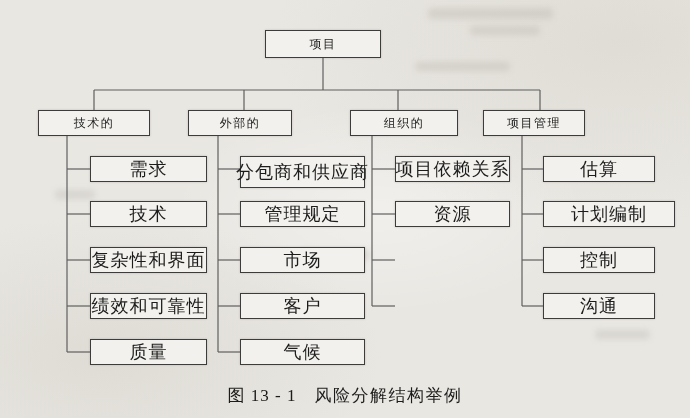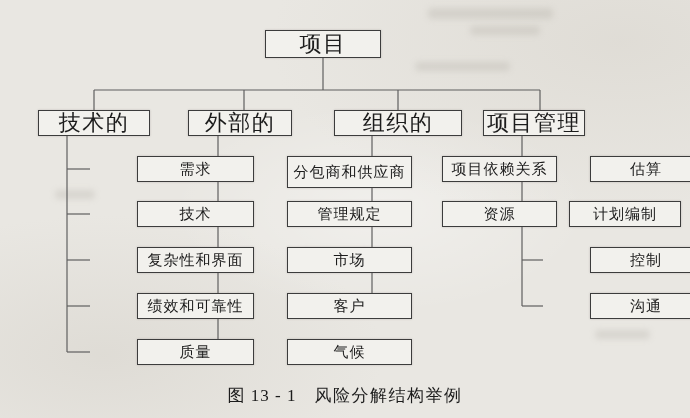--- a/index.html
+++ b/index.html
@@ -15,25 +15,25 @@
     color:#1c1c1c;
     overflow:hidden;
   }
   .connectors{position:absolute;left:0;top:0;}
   .box{
     position:absolute;
     box-sizing:border-box;
     border:1.6px solid #3c3c3c;
     background:#f2f1ed;
     display:flex;align-items:center;justify-content:center;
-    font-size:22px;letter-spacing:1.5px;
+    font-size:12px;letter-spacing:1.5px;
     white-space:nowrap;
     box-shadow:0 0 2px rgba(120,116,108,.35);
   }
-  .box.small{font-size:15px;letter-spacing:1px;margin-left:47px;}
+  .box.small{font-size:18px;letter-spacing:1px;}
   .caption{
     position:absolute;left:0;top:384px;width:690px;
     text-align:center;font-size:17px;letter-spacing:1.5px;font-family:Liberation Serif, serif;
   }
   .caption .num{margin-right:18px;letter-spacing:1px;}
   .ghost{
     position:absolute;background:#aaa69d;opacity:.28;border-radius:4px;
     filter:blur(3px);pointer-events:none;
   }
 </style>
@@ -82,40 +82,40 @@
     <path d="M522,169 H543"></path>
       <path d="M522,214 H543"></path>
       <path d="M522,260 H543"></path>
       <path d="M522,306 H543"></path>
   </svg>
 
   <div class="box" style="left:265px;top:30px;width:116px;height:28px">项目</div>
 
   <div class="box" style="left:38px;top:110px;width:112px;height:26px">技术的</div>
   <div class="box" style="left:188px;top:110px;width:104px;height:26px">外部的</div>
-  <div class="box" style="left:334px;top:110px;width:128px;height:26px">组织的</div>
+  <div class="box" style="left:350px;top:110px;width:108px;height:26px">组织的</div>
   <div class="box" style="left:483px;top:110px;width:102px;height:26px">项目管理</div>
 
   <div class="box small" style="left:90px;top:156px;width:117px;height:26px">需求</div>
   <div class="box small" style="left:90px;top:201px;width:117px;height:26px">技术</div>
   <div class="box small" style="left:90px;top:247px;width:117px;height:26px">复杂性和界面</div>
   <div class="box small" style="left:90px;top:293px;width:117px;height:26px">绩效和可靠性</div>
   <div class="box small" style="left:90px;top:339px;width:117px;height:26px">质量</div>
 
   <div class="box small" style="left:240px;top:156px;width:125px;height:32px">分包商和供应商</div>
   <div class="box small" style="left:240px;top:201px;width:125px;height:26px">管理规定</div>
   <div class="box small" style="left:240px;top:247px;width:125px;height:26px">市场</div>
   <div class="box small" style="left:240px;top:293px;width:125px;height:26px">客户</div>
   <div class="box small" style="left:240px;top:339px;width:125px;height:26px">气候</div>
 
   <div class="box small" style="left:395px;top:156px;width:115px;height:26px">项目依赖关系</div>
   <div class="box small" style="left:395px;top:201px;width:115px;height:26px">资源</div>
 
   <div class="box small" style="left:543px;top:156px;width:112px;height:26px">估算</div>
-  <div class="box small" style="left:522px;top:201px;width:112px;height:26px">计划编制</div>
+  <div class="box small" style="left:543px;top:201px;width:132px;height:26px">计划编制</div>
   <div class="box small" style="left:543px;top:247px;width:112px;height:26px">控制</div>
   <div class="box small" style="left:543px;top:293px;width:112px;height:26px">沟通</div>
 
   <div class="caption">
     <span class="num">图 13 - 1</span><span>风险分解结构举例</span>
   </div>
 
 </div>
 
 </body></html>

